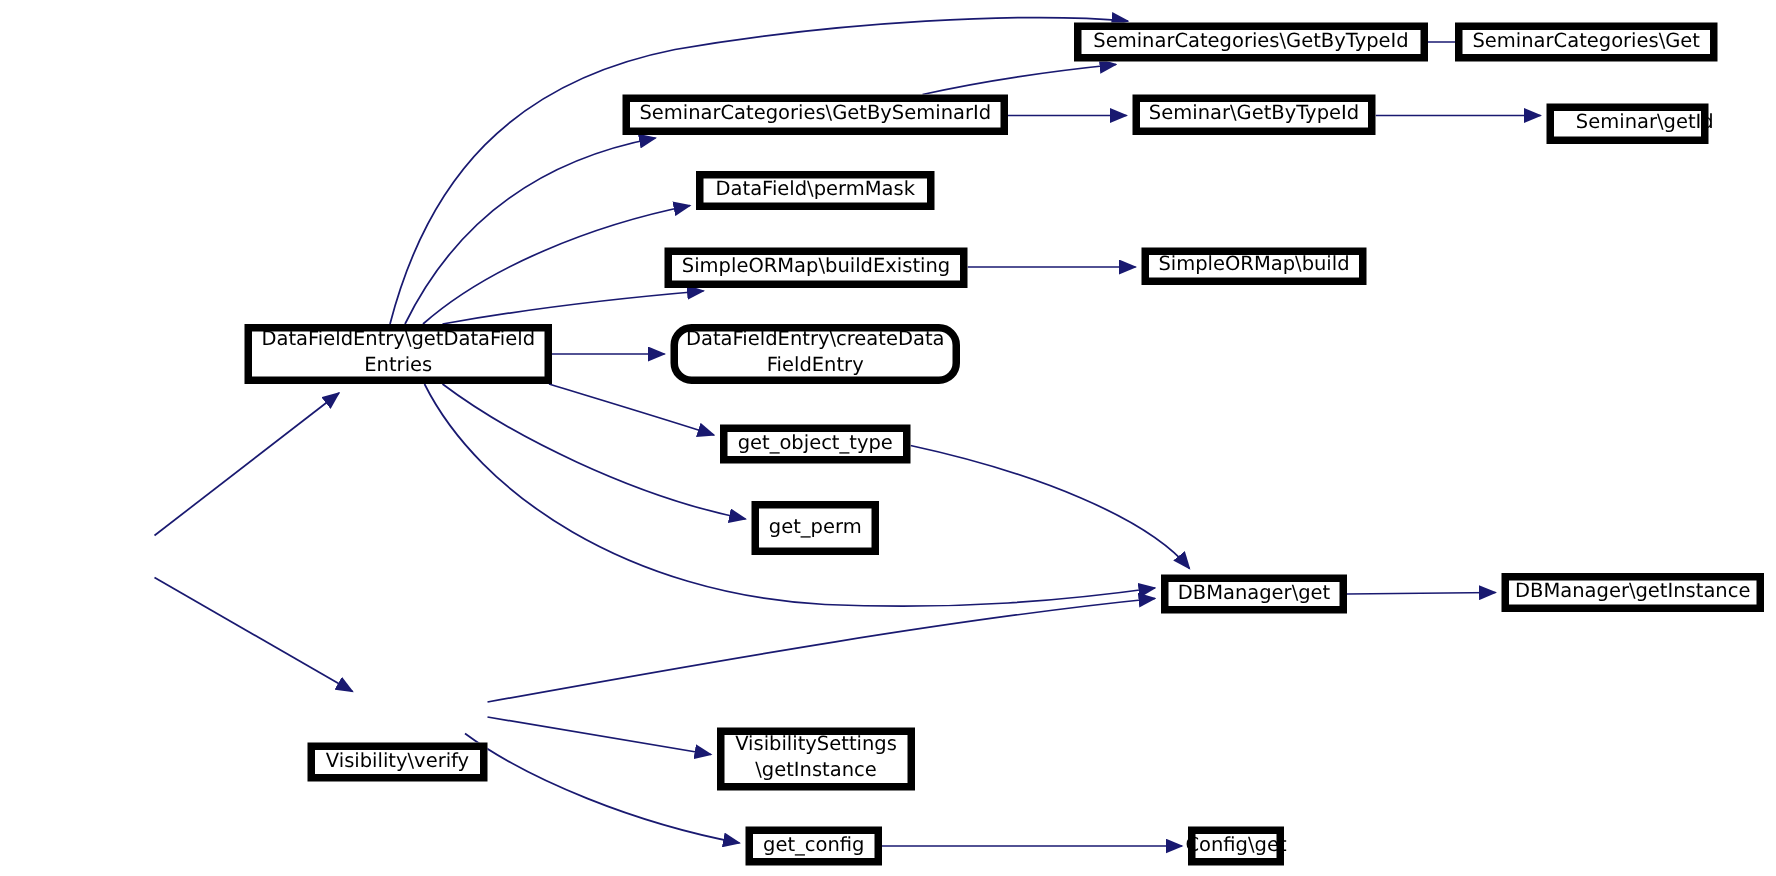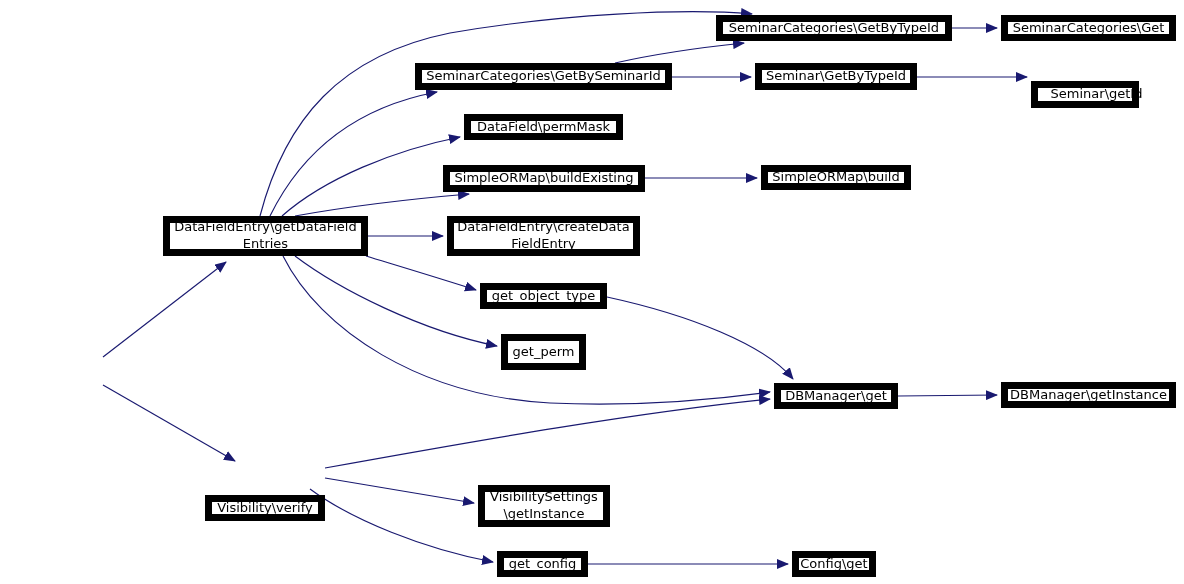--- a/index.html
+++ b/index.html
@@ -16,21 +16,21 @@
     left: 0; top: 0;
     width: 1184px; height: 584px;
   }
   .node {
     position: absolute;
     box-sizing: border-box;
     display: flex;
     align-items: center;
     justify-content: center;
     background: #ffffff;
-    border: 7px solid #000000;
+    border: 5px solid #000000;
     color: #000000;
     font-size: 13px;
     line-height: 1.28;
     text-align: center;
     white-space: pre-line;
     cursor: pointer;
   }
   .node.highlight { background: #bfbfbf; }
   .edge {
     fill: none;
@@ -71,47 +71,47 @@
     <path class="edge" marker-end="url(#arr)" d="M310,489 C352,520 424,549 493,562"></path>
     <path class="edge" marker-end="url(#arr)" d="M588,564 L788,564"></path>
   </svg>
 
 
   <div class="node" style="left:163px; top:216px; width:205px; height:40px;">DataFieldEntry\getDataField
 Entries</div>
 
   <div class="node" style="left:716px; top:15px; width:236px; height:26px;">SeminarCategories\GetByTypeId</div>
 
-  <div class="node" style="left:1001px; top:15px; width:175px; height:26px;">SeminarCategories\Get</div>
+  <div class="node" style="left:970px; top:15px; width:175px; height:26px;">SeminarCategories\Get</div>
 
   <div class="node" style="left:415px; top:63px; width:257px; height:27px;">SeminarCategories\GetBySeminarId</div>
 
   <div class="node" style="left:755px; top:63px; width:162px; height:27px;">Seminar\GetByTypeId</div>
 
-  <div class="node" style="left:1031px; top:81px; width:108px; height:27px;padding-left:23px;">Seminar\getId</div>
+  <div class="node" style="left:1031px; top:69px; width:108px; height:27px;padding-left:23px;">Seminar\getId</div>
 
   <div class="node" style="left:464px; top:114px; width:159px; height:26px;">DataField\permMask</div>
 
   <div class="node" style="left:443px; top:165px; width:202px; height:27px;">SimpleORMap\buildExisting</div>
 
   <div class="node" style="left:761px; top:165px; width:150px; height:25px;">SimpleORMap\build</div>
 
-  <div class="node" style="left:447px; top:216px; width:193px; height:40px;">DataFieldEntry\createData
+  <div class="node" style="left:447px; top:216px; width:193px; height:40px;border-radius:14px;">DataFieldEntry\createData
 FieldEntry</div>
 
   <div class="node" style="left:480px; top:283px; width:127px; height:26px;">get_object_type</div>
 
   <div class="node" style="left:501px; top:334px; width:85px; height:36px;">get_perm</div>
 
   <div class="node" style="left:774px; top:383px; width:124px; height:26px;">DBManager\get</div>
 
   <div class="node" style="left:1001px; top:382px; width:175px; height:26px;">DBManager\getInstance</div>
 
   <div class="node" style="left:205px; top:463px; width:120px; height:26px;margin-top:32px;">Visibility\verify</div>
 
   <div class="node" style="left:478px; top:485px; width:132px; height:42px;">VisibilitySettings
 \getInstance</div>
 
   <div class="node" style="left:497px; top:551px; width:91px; height:26px;">get_config</div>
 
-  <div class="node" style="left:792px; top:551px; width:84px; height:26px;">Config\get</div>
+  <div class="node" style="left:792px; top:551px; width:64px; height:26px;">Config\get</div>
 
 </div>
 
 </body></html>

